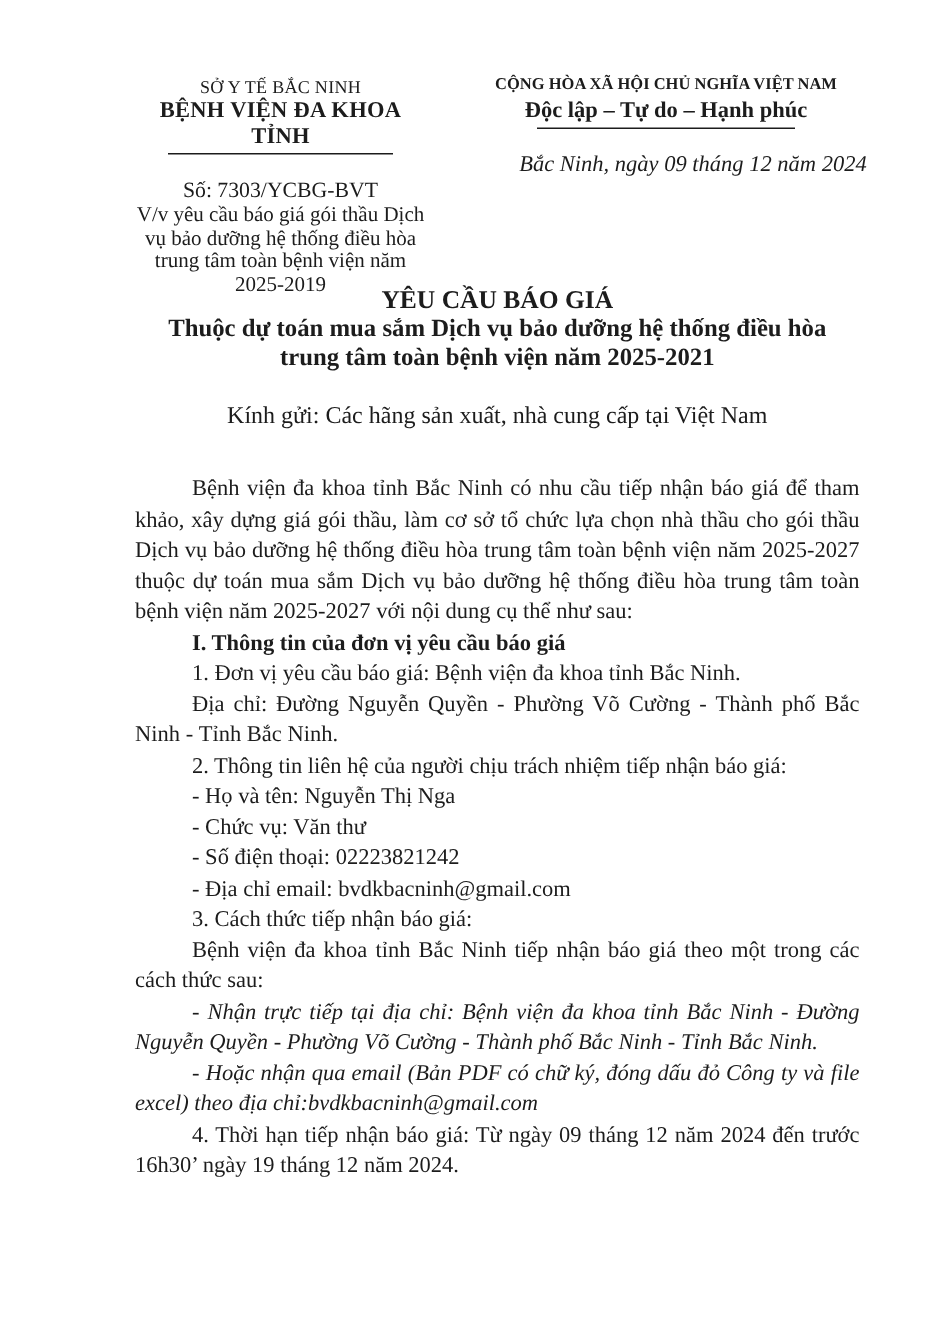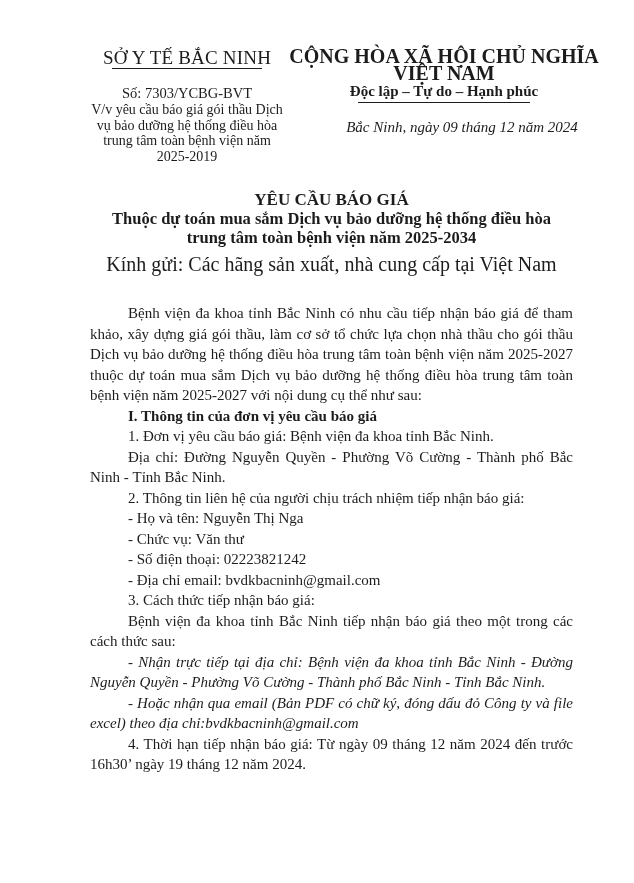--- a/index.html
+++ b/index.html
@@ -12,50 +12,50 @@
     font-family: "Liberation Serif", "DejaVu Serif", serif;
     color: #1c1c1c;
   }
 
   
   .header-left {
     position: absolute;
     top: 50px; left: 88px; width: 198px;
     text-align: center;
   }
-  .org-parent { font-size: 19px; line-height: 16px; letter-spacing: .2px; }
+  .org-parent { font-size: 12px; line-height: 16px; letter-spacing: .2px; }
   .org-name   { font-size: 15px; font-weight: bold; line-height: 17px; letter-spacing: .2px; }
   .org-rule   { width: 150px; border-bottom: 1.6px solid #1c1c1c; margin: 2px auto 0; }
   .doc-number { font-size: 14.5px; line-height: 16px; margin-top: 16px; }
   .doc-subject{ font-size: 14px; line-height: 15.5px; max-width: 202px; margin: 1px auto 0; }
 
   .header-right {
     position: absolute;
     top: 48px; left: 288px; width: 312px;
     text-align: center;
   }
-  .national-title { font-size: 20px; font-weight: bold; line-height: 17px; }
+  .national-title { font-size: 11px; font-weight: bold; line-height: 17px; }
   .national-motto { font-size: 15px; font-weight: bold; line-height: 17px; margin-top: 1px; }
   .motto-rule { width: 172px; border-bottom: 1.6px solid #1c1c1c; margin: 2px auto 0; }
   .place-date { font-size: 15px; font-style: italic; line-height: 17px; margin-top: 16px; position: relative; left: 18px; font-family: Liberation Serif, serif; }
 
   
   .main {
     position: absolute;
     top: 190px; left: 90px; width: 483px;
   }
   .title-block { text-align: center; font-weight: bold; line-height: 19px; }
   .title-l1 { font-size: 17px; }
   .title-l2 { font-size: 16.5px; max-width: 478px; margin: 0 auto; }
 
   .salutation {
     text-align: center;
-    font-size: 20px;
+    font-size: 16px;
     line-height: 21px;
-    margin-top: 7px;
+    margin-top: 20px;
   }
 
   .body-text { margin-top: 28px; font-size: 15px; line-height: 20.5px; }
   .body-text p {
     margin: 0;
     text-align: justify;
     text-indent: 38px;
   }
   .b { font-weight: bold; }
   .i { font-style: italic; }
@@ -64,37 +64,38 @@
   
   .hang-lg { margin-left: -46px; text-indent: 81px; }
 </style>
 </head>
 <body>
 
 <div class="page">
 
   <div class="header-left">
     <div class="org-parent">SỞ Y TẾ BẮC NINH</div>
+    <div class="org-name">BỆNH VIỆN ĐA KHOA TỈNH</div>
     <div class="org-rule"></div>
     <div class="doc-number">Số: 7303/YCBG-BVT</div>
     <div class="doc-subject">V/v yêu cầu báo giá gói thầu Dịch vụ bảo dưỡng hệ thống điều hòa trung tâm toàn bệnh viện năm 2025-2019</div>
   </div>
 
   <div class="header-right">
     <div class="national-title">CỘNG HÒA XÃ HỘI CHỦ NGHĨA VIỆT NAM</div>
     <div class="national-motto">Độc lập – Tự do – Hạnh phúc</div>
     <div class="motto-rule"></div>
     <div class="place-date">Bắc Ninh, ngày 09 tháng 12 năm 2024</div>
   </div>
 
   <div class="main">
 
     <div class="title-block">
       <div class="title-l1">YÊU CẦU BÁO GIÁ</div>
-      <div class="title-l2">Thuộc dự toán mua sắm Dịch vụ bảo dưỡng hệ thống điều hòa trung tâm toàn bệnh viện năm 2025-2034</div>
+      <div class="title-l2">Thuộc dự toán mua sắm Dịch vụ bảo dưỡng hệ thống điều hòa trung tâm toàn bệnh viện năm 2025-2021</div>
     </div>
 
     <div class="salutation">Kính gửi: Các hãng sản xuất, nhà cung cấp tại Việt Nam</div>
 
     <div class="body-text">
       <p>Bệnh viện đa khoa tỉnh Bắc Ninh có nhu cầu tiếp nhận báo giá để tham khảo, xây dựng giá gói thầu, làm cơ sở tổ chức lựa chọn nhà thầu cho gói thầu Dịch vụ bảo dưỡng hệ thống điều hòa trung tâm toàn bệnh viện năm 2025-2027 thuộc dự toán mua sắm Dịch vụ bảo dưỡng hệ thống điều hòa trung tâm toàn bệnh viện năm 2025-2027 với nội dung cụ thể như sau:</p>
       <p class="b">I. Thông tin của đơn vị yêu cầu báo giá</p>
       <p>1. Đơn vị yêu cầu báo giá: Bệnh viện đa khoa tỉnh Bắc Ninh.</p>
       <p>Địa chỉ: Đường Nguyễn Quyền - Phường Võ Cường - Thành phố Bắc Ninh -&nbsp;Tỉnh Bắc Ninh.</p>
       <p>2. Thông tin liên hệ của người chịu trách nhiệm tiếp nhận báo giá:</p>

